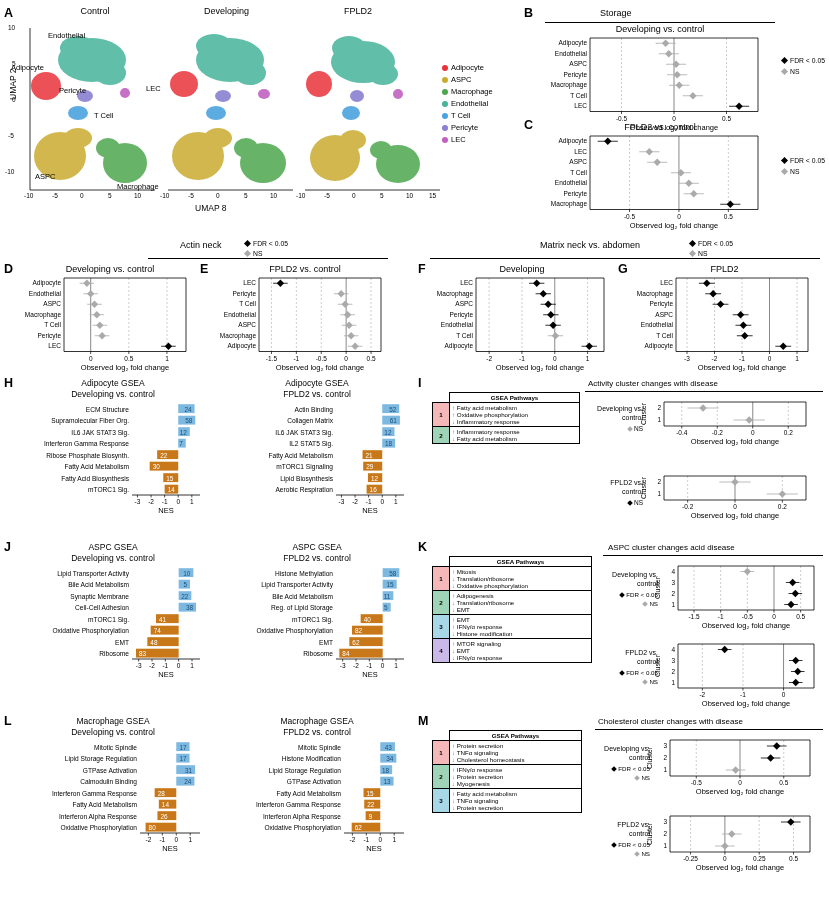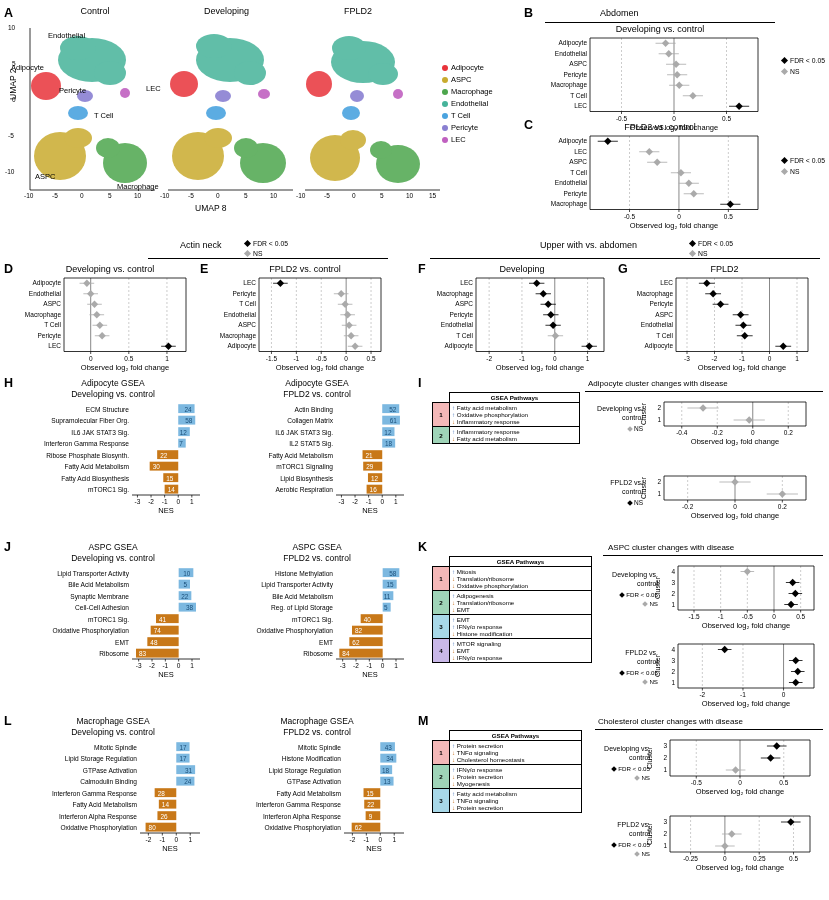--- a/index.html
+++ b/index.html
@@ -170,21 +170,21 @@
   <div><span class="legend-dot" style="background:#e8333a"></span><span>Adipocyte</span></div>
   <div><span class="legend-dot" style="background:#c9ab2e"></span><span>ASPC</span></div>
   <div><span class="legend-dot" style="background:#4da64d"></span><span>Macrophage</span></div>
   <div><span class="legend-dot" style="background:#46b39a"></span><span>Endothelial</span></div>
   <div><span class="legend-dot" style="background:#4aa3df"></span><span>T Cell</span></div>
   <div><span class="legend-dot" style="background:#8a7fd1"></span><span>Pericyte</span></div>
   <div><span class="legend-dot" style="background:#c060c0"></span><span>LEC</span></div>
 </div>
 
 <div class="panel-letter" style="left:524px;top:6px;">B</div>
-<div style="position:absolute;left:600px;top:8px;font-size:9px;">Abdomen</div>
+<div style="position:absolute;left:600px;top:8px;font-size:9px;">Storage</div>
 <div class="hdrline" style="left:545px;top:22px;width:230px;"></div>
 <div style="position:absolute;left:545px;top:24px;width:230px;" class="ttl">Developing vs. control</div>
 <div id="panelB-plot" style="position:absolute;left:538px;top:34px;">
     <svg width="226" height="97.5" style="overflow:visible">
       <line x1="83.5" y1="4" x2="83.5" y2="77.5" stroke="#999" stroke-width="0.5" stroke-dasharray="2,2"></line>
       <line x1="136" y1="4" x2="136" y2="77.5" stroke="#555" stroke-width="0.7"></line>
       <line x1="188.5" y1="4" x2="188.5" y2="77.5" stroke="#999" stroke-width="0.5" stroke-dasharray="2,2"></line>
       <line x1="52" y1="77.5" x2="220" y2="77.5" stroke="#000" stroke-width="0.8"></line>
       <line x1="52" y1="4" x2="52" y2="77.5" stroke="#000" stroke-width="0.8"></line>
       <line x1="220" y1="4" x2="220" y2="77.5" stroke="#000" stroke-width="0.8"></line>
@@ -360,21 +360,21 @@
       <line x1="112.24489795918367" y1="77.5" x2="112.24489795918367" y2="80" stroke="#000" stroke-width="0.7"></line>
       <text x="112.24489795918367" y="86.5" font-size="6.5" text-anchor="middle" font-family="Liberation Sans">-0.5</text>
       <line x1="137.1428571428571" y1="77.5" x2="137.1428571428571" y2="80" stroke="#000" stroke-width="0.7"></line>
       <text x="137.1428571428571" y="86.5" font-size="6.5" text-anchor="middle" font-family="Liberation Sans">0</text>
       <line x1="162.0408163265306" y1="77.5" x2="162.0408163265306" y2="80" stroke="#000" stroke-width="0.7"></line>
       <text x="162.0408163265306" y="86.5" font-size="6.5" text-anchor="middle" font-family="Liberation Sans">0.5</text>
       <text x="111" y="95.5" font-size="7.5" text-anchor="middle" font-family="Liberation Sans">Observed log₂ fold change</text>
     </svg>
   </div>
 
-<div style="position:absolute;left:540px;top:240px;font-size:9px;">Upper with vs. abdomen</div>
+<div style="position:absolute;left:540px;top:240px;font-size:9px;">Matrix neck vs. abdomen</div>
 <div style="position:absolute;left:690px;top:239px;font-size:6.8px;line-height:10px;">
   <div><span style="display:inline-block;width:5px;height:5px;background:#000;transform:rotate(45deg);margin-right:3px;"></span><span>FDR &lt; 0.05</span></div>
   <div><span style="display:inline-block;width:5px;height:5px;background:#aaa;transform:rotate(45deg);margin-right:3px;"></span><span>NS</span></div>
 </div>
 <div class="hdrline" style="left:430px;top:258px;width:390px;"></div>
 
 <div class="panel-letter" style="left:418px;top:262px;">F</div>
 <div style="position:absolute;left:432px;top:264px;width:180px;" class="ttl">Developing</div>
 <div id="panelF-plot" style="position:absolute;left:426px;top:274px;">
     <svg width="184" height="97.5" style="overflow:visible">
@@ -577,21 +577,21 @@
         <tr>
           <td style="background:#9fd4b8;text-align:center;font-weight:bold;width:12px;">2</td>
           <td>
             <div style="white-space:nowrap"><span class="arrowup">↑</span> Inflammatory response</div>
             <div style="white-space:nowrap"><span class="arrowdn">↓</span> Fatty acid metabolism</div>
           </td>
         </tr>
       </tbody>
     </table>
   </div>
-<div style="position:absolute;left:588px;top:379px;font-size:8px;">Adipocyte cluster changes with disease</div>
+<div style="position:absolute;left:588px;top:379px;font-size:8px;">Activity cluster changes with disease</div>
 <div class="hdrline" style="left:585px;top:391px;width:238px;"></div>
 <div style="position:absolute;left:585px;top:404px;font-size:7px;text-align:right;width:58px;line-height:9px;">
   <div>Developing vs.</div>
   <div>control</div>
   <div style="margin-top:2px;font-size:6.5px;"><span style="display:inline-block;width:4px;height:4px;background:#aaa;transform:rotate(45deg);margin-right:2px;"></span><span>NS</span></div>
 </div>
 <div id="panelI-top" style="position:absolute;left:648px;top:398px;">
     <svg width="164" height="48" style="overflow:visible">
       <line x1="33.75" y1="4" x2="33.75" y2="28" stroke="#999" stroke-width="0.5" stroke-dasharray="2,2"></line>
       <line x1="69.25" y1="4" x2="69.25" y2="28" stroke="#999" stroke-width="0.5" stroke-dasharray="2,2"></line>
@@ -776,21 +776,21 @@
           <td style="background:#c9b8e8;text-align:center;font-weight:bold;width:12px;">4</td>
           <td>
             <div style="white-space:nowrap"><span class="arrowup">↑</span> MTOR signaling</div>
             <div style="white-space:nowrap"><span class="arrowdn">↓</span> EMT</div>
             <div style="white-space:nowrap"><span class="arrowdn">↓</span> IFNγ/α response</div>
           </td>
         </tr>
       </tbody>
     </table>
   </div>
-<div style="position:absolute;left:608px;top:543px;font-size:8px;">ASPC cluster changes with disease</div>
+<div style="position:absolute;left:608px;top:543px;font-size:8px;">ASPC cluster changes acid disease</div>
 <div class="hdrline" style="left:603px;top:555px;width:220px;"></div>
 <div style="position:absolute;left:600px;top:570px;font-size:7px;text-align:right;width:58px;line-height:9px;">
   <div>Developing vs.</div>
   <div>control</div>
   <div style="margin-top:2px;font-size:6.2px;"><span style="display:inline-block;width:4px;height:4px;background:#000;transform:rotate(45deg);margin-right:2px;"></span><span>FDR &lt; 0.05</span></div>
   <div style="font-size:6.2px;"><span style="display:inline-block;width:4px;height:4px;background:#aaa;transform:rotate(45deg);margin-right:2px;"></span><span>NS</span></div>
 </div>
 <div id="panelK-top" style="position:absolute;left:662px;top:562px;">
     <svg width="158" height="68" style="overflow:visible">
       <line x1="32" y1="4" x2="32" y2="48" stroke="#999" stroke-width="0.5" stroke-dasharray="2,2"></line>

